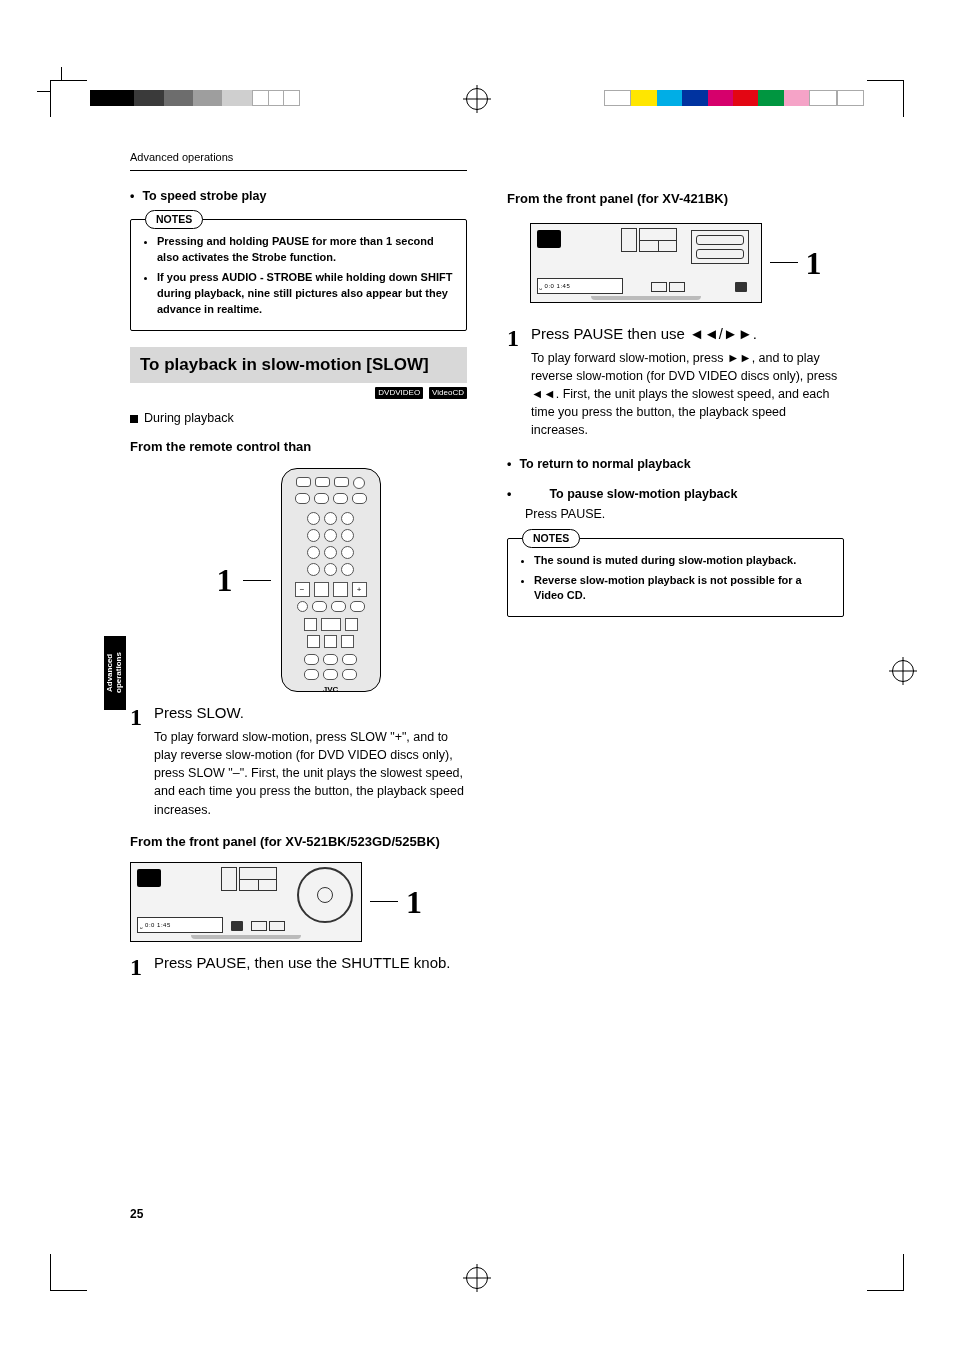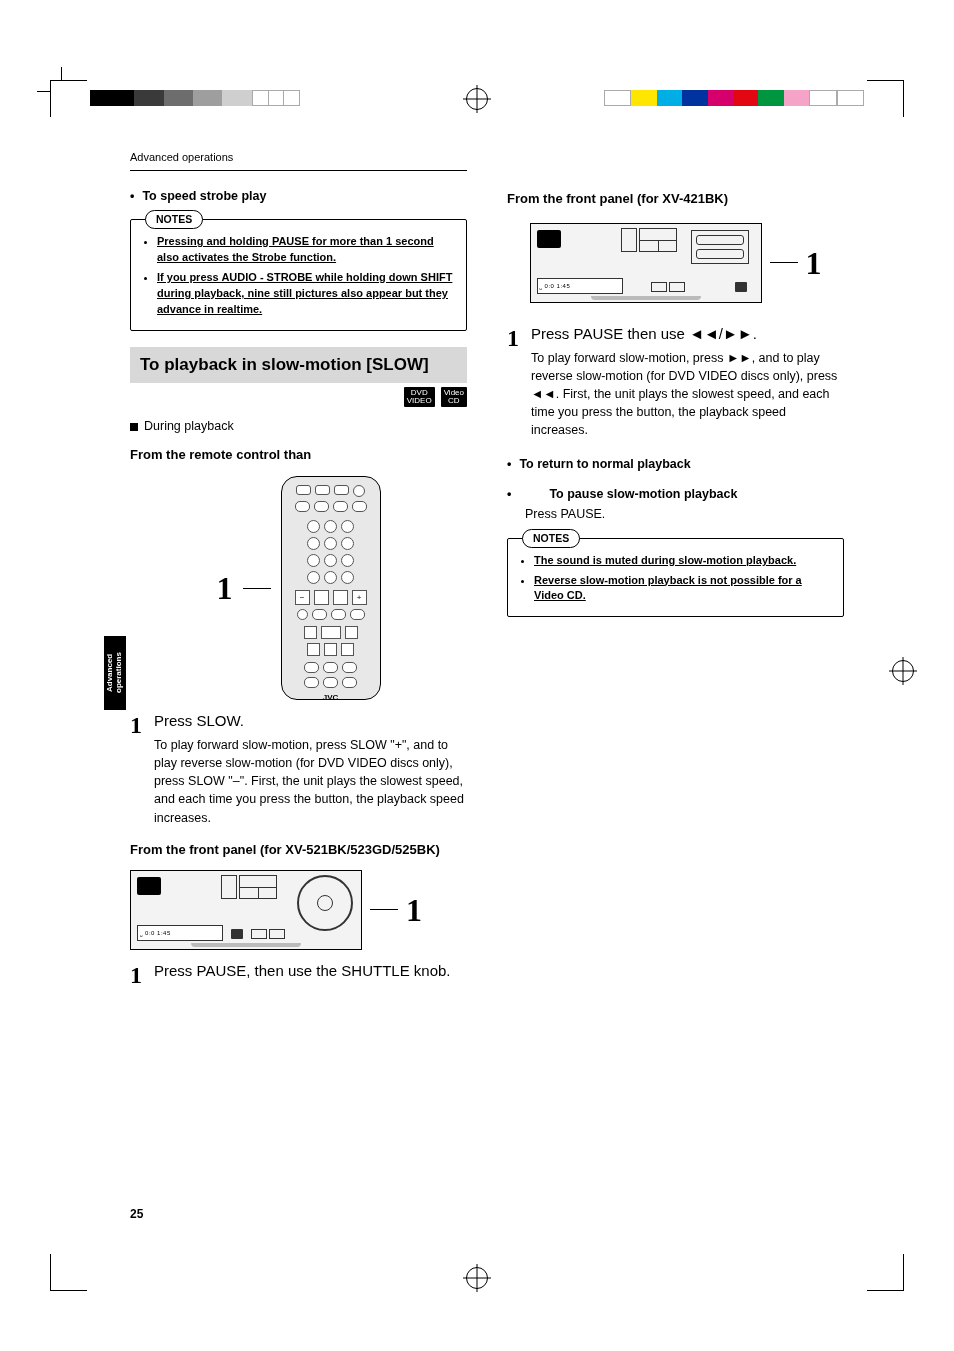--- a/index.html
+++ b/index.html
@@ -68,21 +68,20 @@
   }
   .bold{font-weight:bold;}
   .indent{margin-left:18px;}
   .notesbox{
     border:1px solid #000;
     border-radius:2px;
     position:relative;
     padding:14px 10px 8px 10px;
     margin-top:14px;
     font-size:11px;
-    text-decoration:underline;
   }
   .notesbox .tab{
     position:absolute;
     top:-10px; left:14px;
     background:#fff;
     border:1px solid #000;
     border-radius:10px;
     padding:1px 10px;
     font-weight:bold;
     font-size:10.5px;
@@ -94,21 +93,21 @@
     padding:6px 10px;
     font-weight:bold;
     font-size:17px;
     margin-top:16px;
   }
   .badges{
     display:flex; justify-content:flex-end; gap:6px; margin-top:4px;
   }
   .badge{
     background:#000;color:#fff;font-size:8px;line-height:1;padding:2px 3px;text-align:center;border-radius:1px;
-    display:flex;flex-direction:column;align-items:center;
+    display:flex;align-items:center;
   }
   .badge span{display:block;}
   .square-bullet::before{content:"";display:inline-block;width:8px;height:8px;background:#000;margin-right:6px;vertical-align:middle;}
   .subhead{font-weight:bold;font-size:13px;margin-top:10px;}
   .remote-fig{
     margin:12px auto 6px auto;
     display:flex;align-items:center;justify-content:center;gap:10px;
   }
   .remote{
     width:86px;height:210px;border:1.5px solid #000;border-radius:16px;

